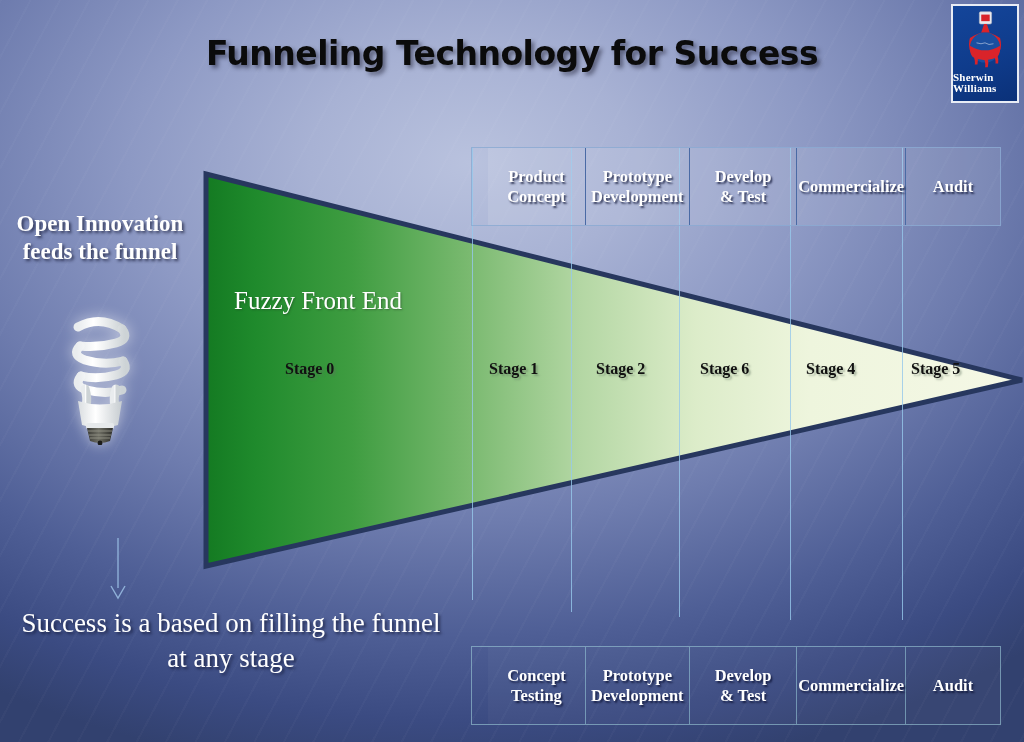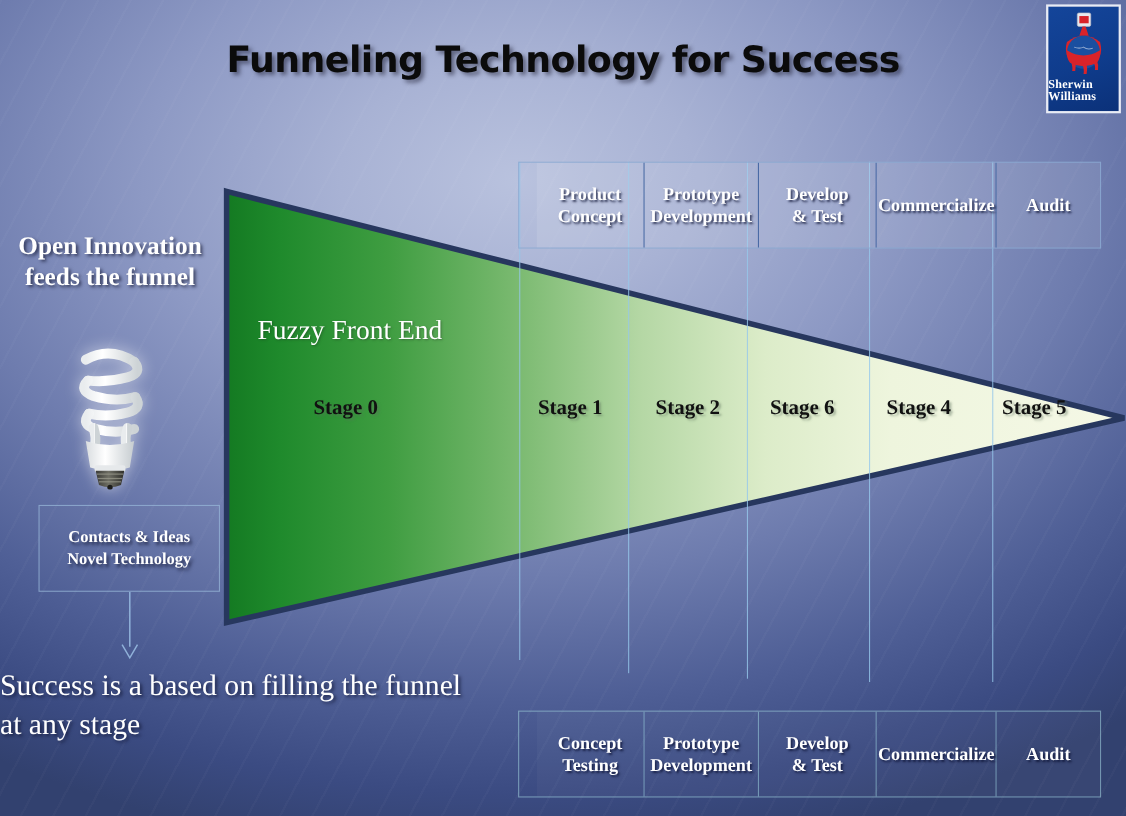--- a/index.html
+++ b/index.html
@@ -145,21 +145,21 @@
     width: 36px;
     height: 62px;
     z-index: 5;
   }
 
   #success-text {
     position: absolute;
     left: 0px;
     top: 606px;
     width: 462px;
-    text-align: left;
+    text-align: center;
     font-size: 27px;
     line-height: 35px;
     font-weight: normal;
     z-index: 5;
   }
 
   
   #funnel-wrap {
     position: absolute;
     left: 0; top: 0;
@@ -176,21 +176,21 @@
   }
   #fuzzy-front-end {
     left: 234px;
     top: 287px;
     font-size: 25px;
     color: #ffffff;
     text-shadow: 1px 1px 2px rgba(30,50,30,0.45);
   }
   .stage-label {
     font-weight: bold;
-    font-size: 19px;
+    font-size: 16px;
     color: #111111;
     text-shadow: 2px 2px 2px rgba(90,110,90,0.45);
     top: 360px;
   }
 
   
   .stage-table {
     position: absolute;
     display: flex;
     z-index: 5;
@@ -317,26 +317,20 @@
 
     <path d="M43 131 h26 l-3 13 q-10 4 -20 0 Z" fill="url(#baseg)"></path>
     <g stroke="#9a9a8c" stroke-width="1.1" opacity="0.75">
       <path d="M44 134 h24"></path>
         <path d="M45 138 h22"></path>
         <path d="M46 141 h20"></path>
     </g>
     <circle cx="56" cy="146" r="2.4" fill="#1c1c1a"></circle>
   </svg>
 
-  <div id="contacts-box">
-    <div class="txt white-serif">
-      <div>Contacts &amp; Ideas</div>
-      <div>Novel Technology</div>
-    </div>
-  </div>
 
   <svg id="down-arrow" viewBox="0 0 36 62">
     <path d="M18 0 V50" stroke="#8fb0d8" stroke-width="1.4" fill="none"></path>
     <path d="M11 48 L18 60 L25 48" stroke="#8fb0d8" stroke-width="1.4" fill="none"></path>
   </svg>
 
   <div id="success-text" class="white-serif">
     <div>Success is a based on filling the funnel</div>
     <div>at any stage</div>
   </div>

